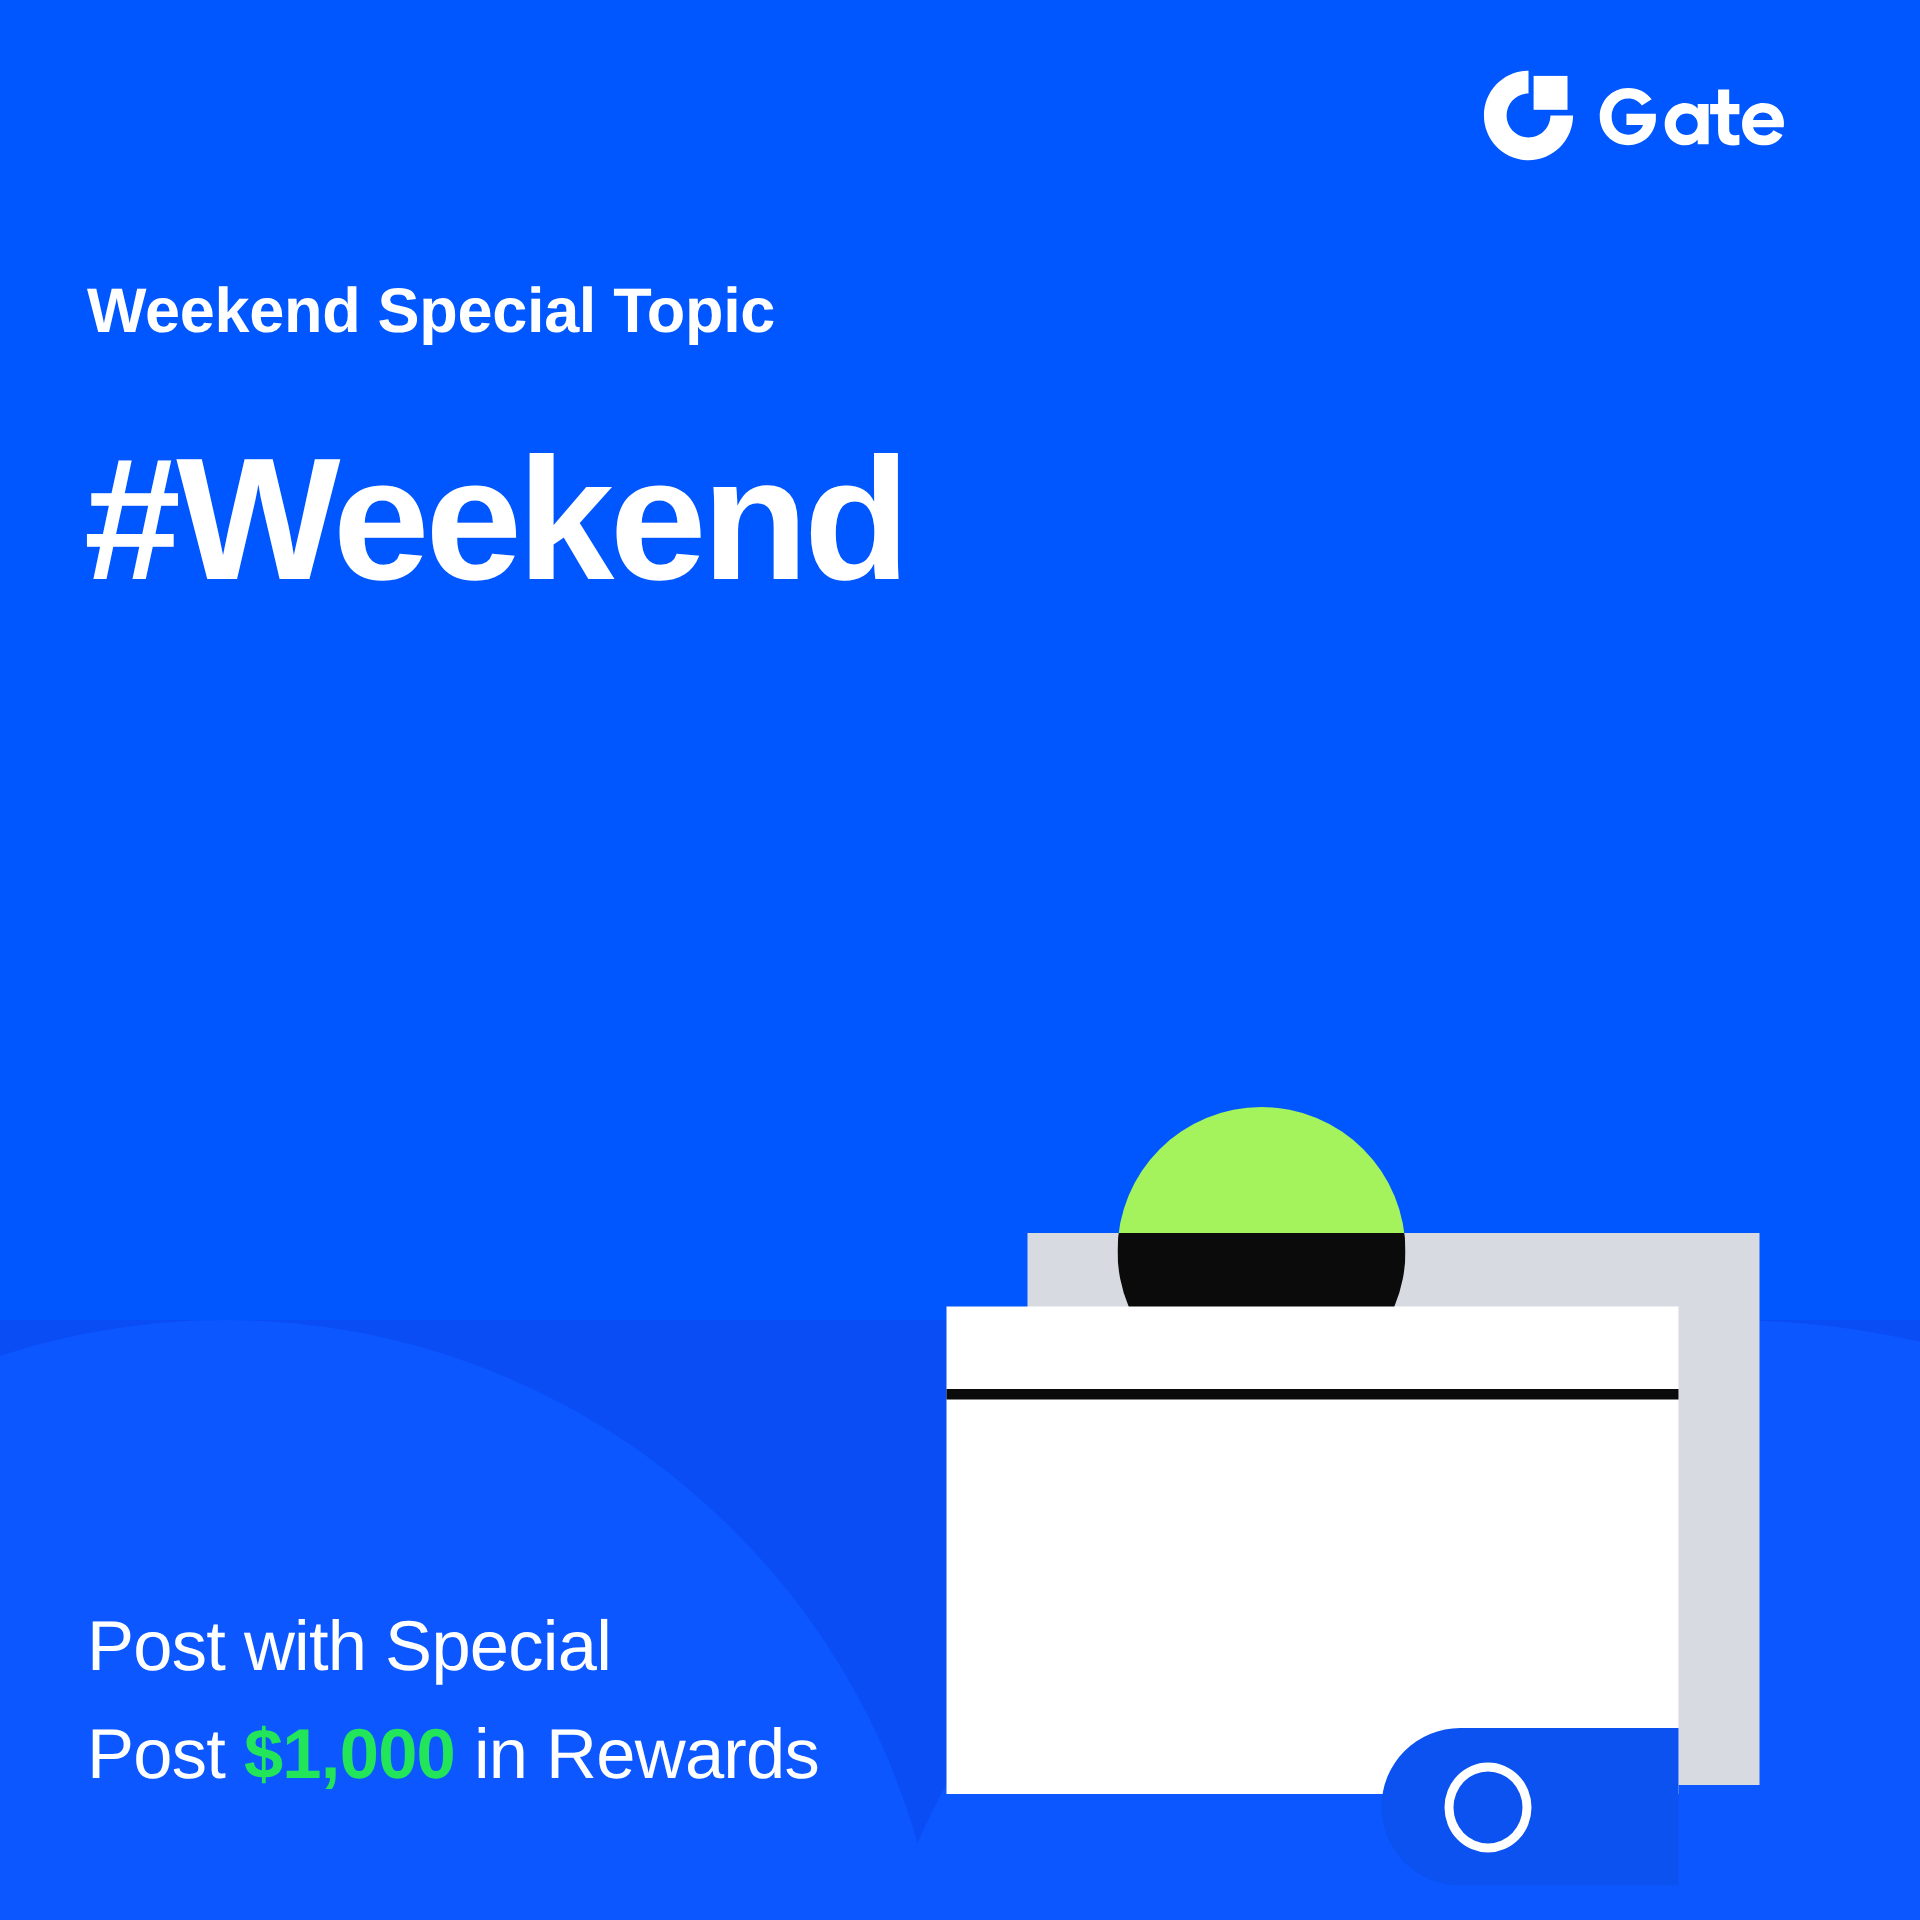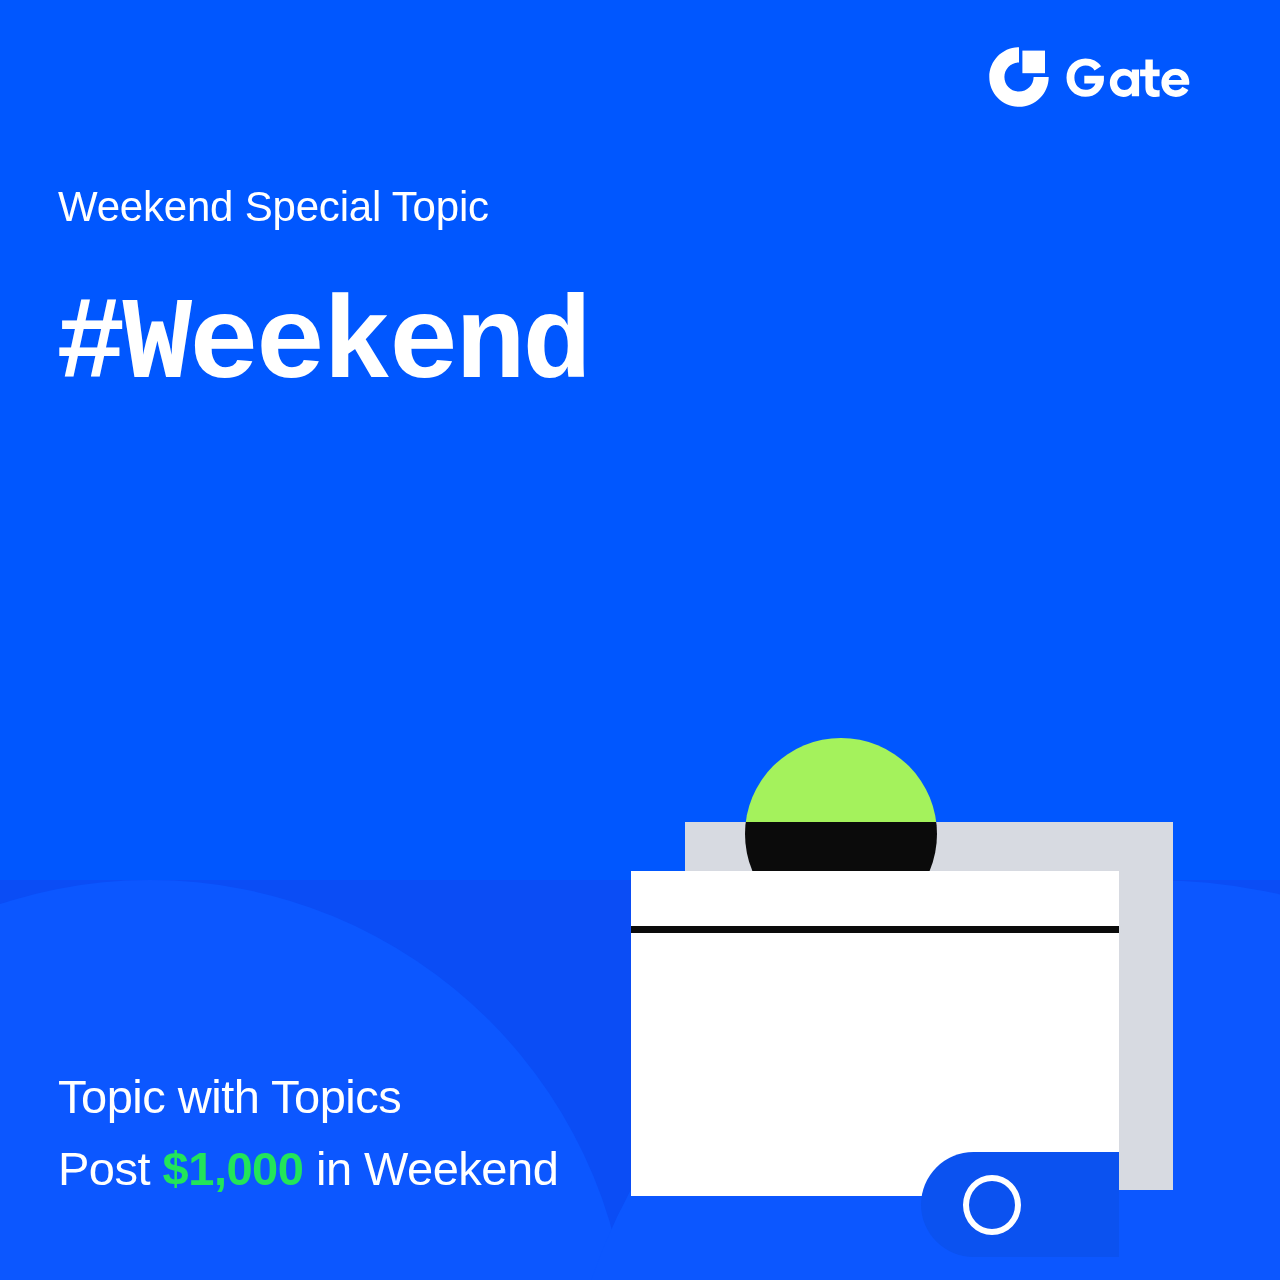--- a/index.html
+++ b/index.html
@@ -72,37 +72,37 @@
     display: block;
   }
 
   
   .eyebrow {
     position: absolute;
     left: 58px;
     top: 186px;
     color: #FFFFFF;
     font-size: 42px;
-    font-weight: 400;
+    font-weight: 700;
     letter-spacing: -0.2px;
     line-height: 1;
     white-space: nowrap;
   }
   .headline {
     position: absolute;
     left: 56px;
     top: 276px;
     color: #FFFFFF;
     font-size: 116px;
     font-weight: 700;
     line-height: 1.22;
     letter-spacing: -3px;
     white-space: nowrap;
   }
-  .headline .hl-line { display: block; font-family: Liberation Mono, monospace; }
+  .headline .hl-line { display: block; }
 
   .footer-copy {
     position: absolute;
     left: 58px;
     bottom: 76px;
     color: #FFFFFF;
     font-size: 47px;
     font-weight: 400;
     line-height: 1.52;
     letter-spacing: -0.5px;
@@ -226,17 +226,17 @@
     </div>
     <div class="wallet-card">
       <div class="wallet-rule"></div>
       <div class="wallet-tab">
         <div class="wallet-tab-ring"></div>
       </div>
     </div>
   </div>
 
   <div class="footer-copy">
-    <span class="fc-line">Topic with Topics</span>
-    <span class="fc-line"><span>Post </span><span class="amount">$1,000</span><span> in Weekend</span></span>
+    <span class="fc-line">Post with Special</span>
+    <span class="fc-line"><span>Post </span><span class="amount">$1,000</span><span> in Rewards</span></span>
   </div>
 
 </div>
 
 </body></html>

